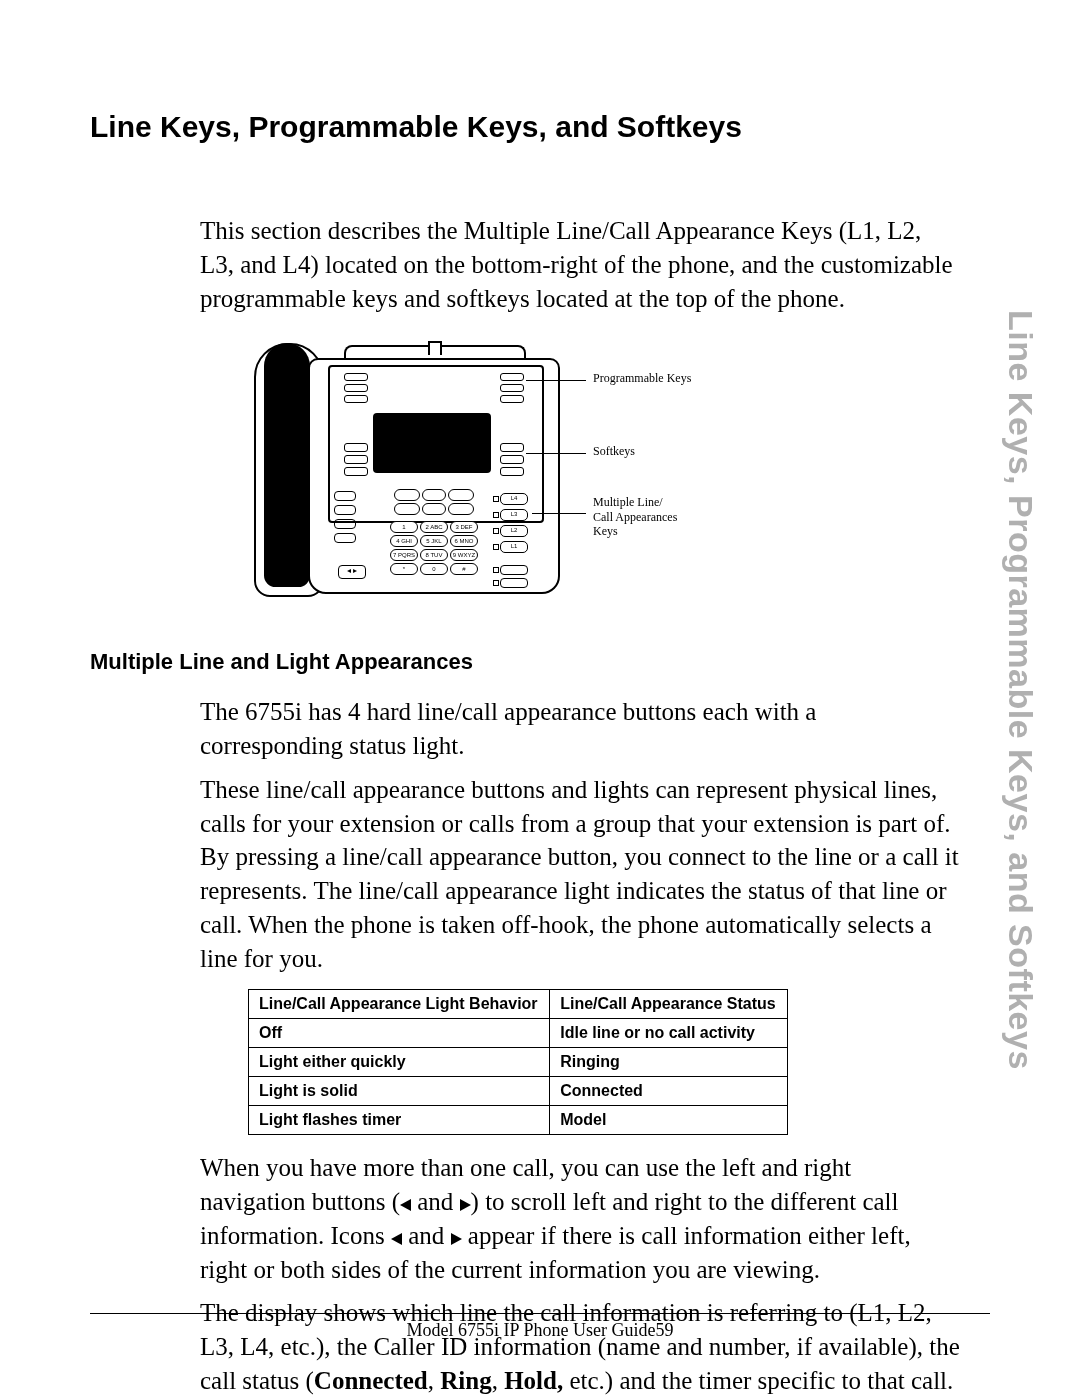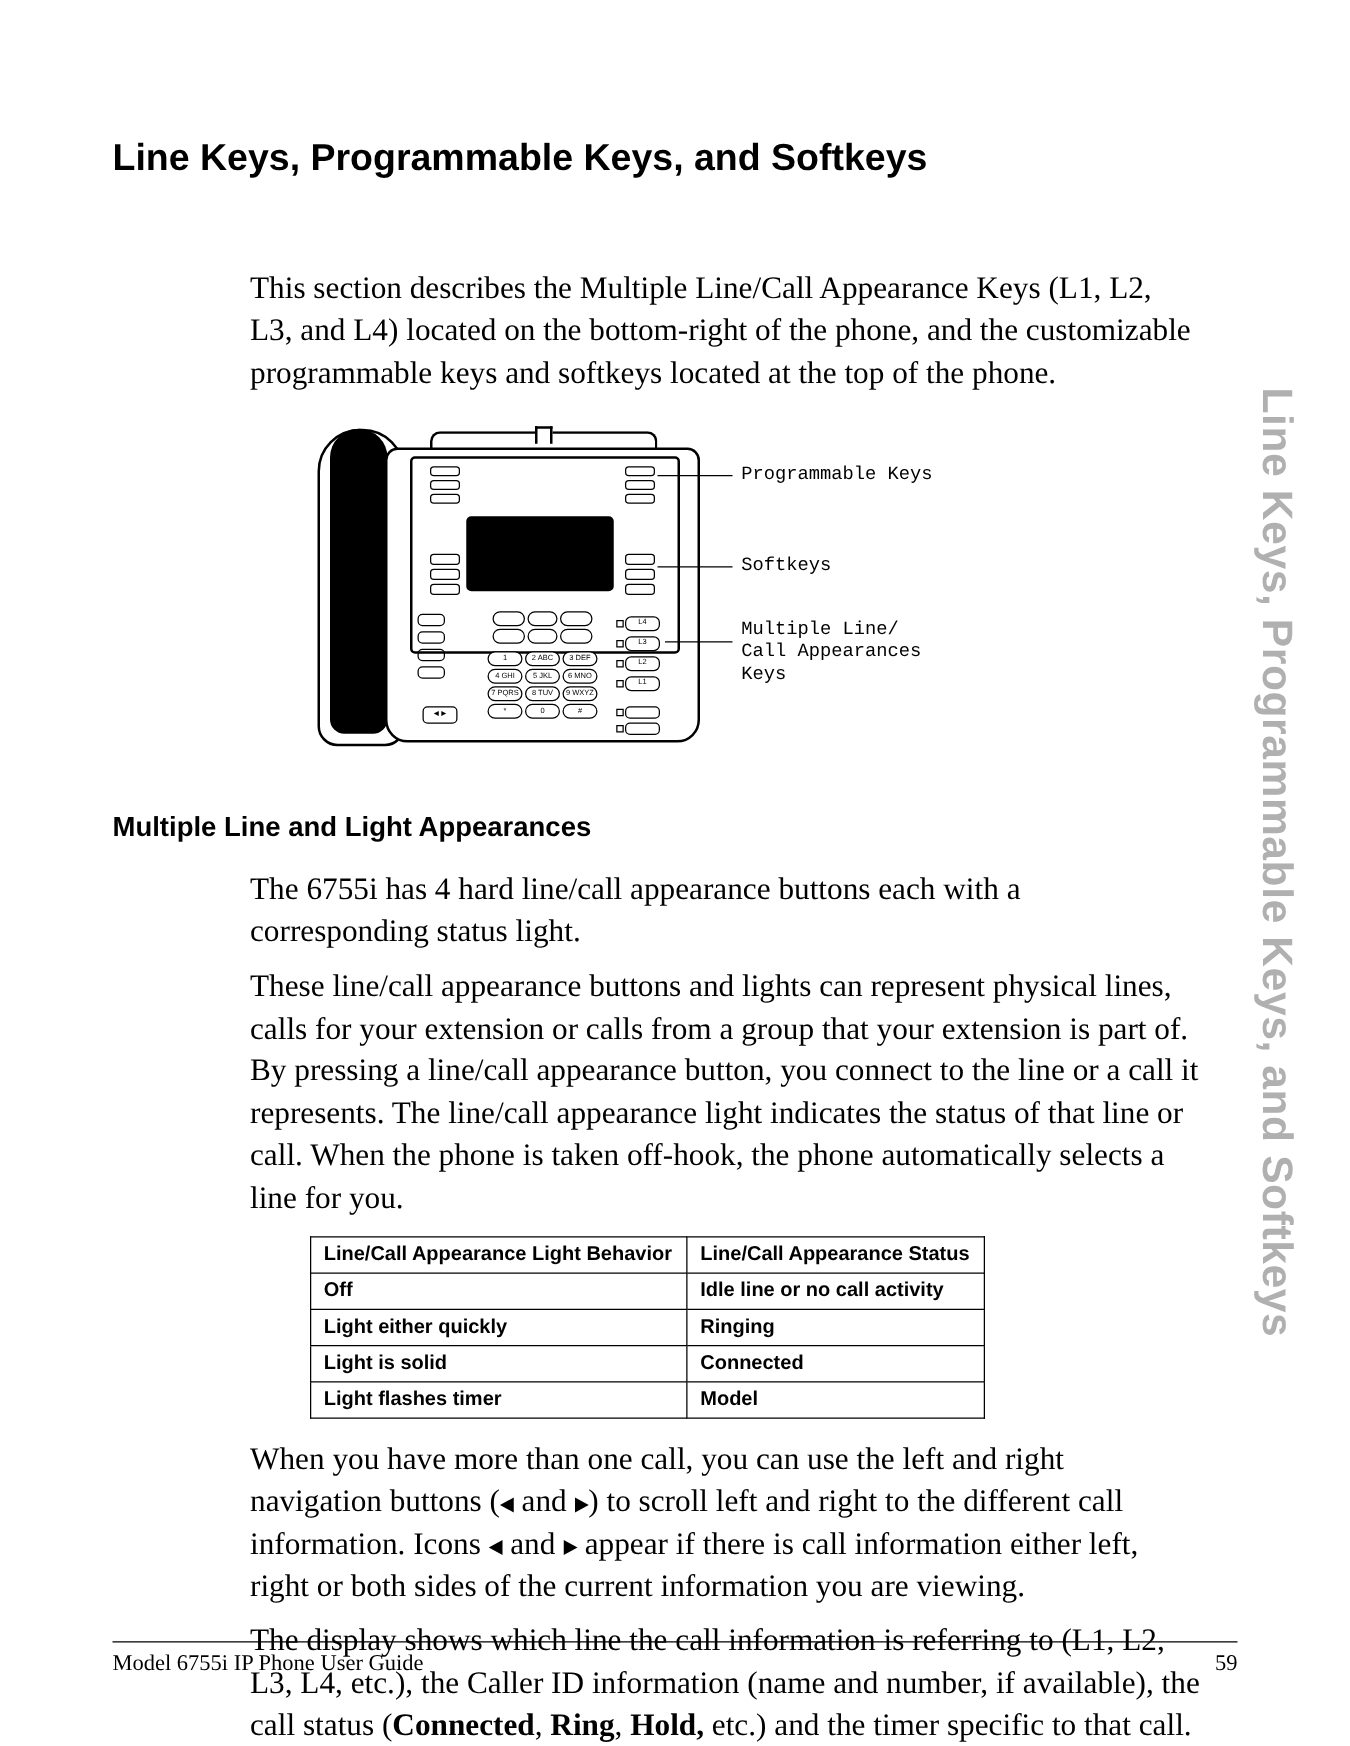--- a/index.html
+++ b/index.html
@@ -274,22 +274,22 @@
     height: 4px;
     border: 1px solid #000;
   }
   .leader {
     position: absolute;
     height: 1px;
     background: #000;
   }
   .diagram-label {
     position: absolute;
-    font-family: Liberation Mono, monospace;
-    font-size: 15px;
+    font-family: Liberation Serif, serif;
+    font-size: 12px;
     line-height: 1.2;
     white-space: nowrap;
   }
   .diagram-label.multiline { white-space: normal; width: 160px; }
   
   table.behavior {
     border-collapse: collapse;
     margin: 14px 0 16px 48px;
     width: 540px;
     font-family: Arial, Helvetica, sans-serif;
@@ -326,21 +326,21 @@
     right: 90px;
     bottom: 56px;
   }
   .footer hr {
     border: none;
     border-top: 1px solid #000;
     margin: 0 0 6px 0;
   }
   .footer-row {
     display: flex;
-    justify-content: space-between;
+    justify-content: center;
     font-size: 18px;
   }
 </style>
 </head>
 <body>
 
 <div class="page">
 
   <div class="side-title">Line Keys, Programmable Keys, and Softkeys</div>
 

